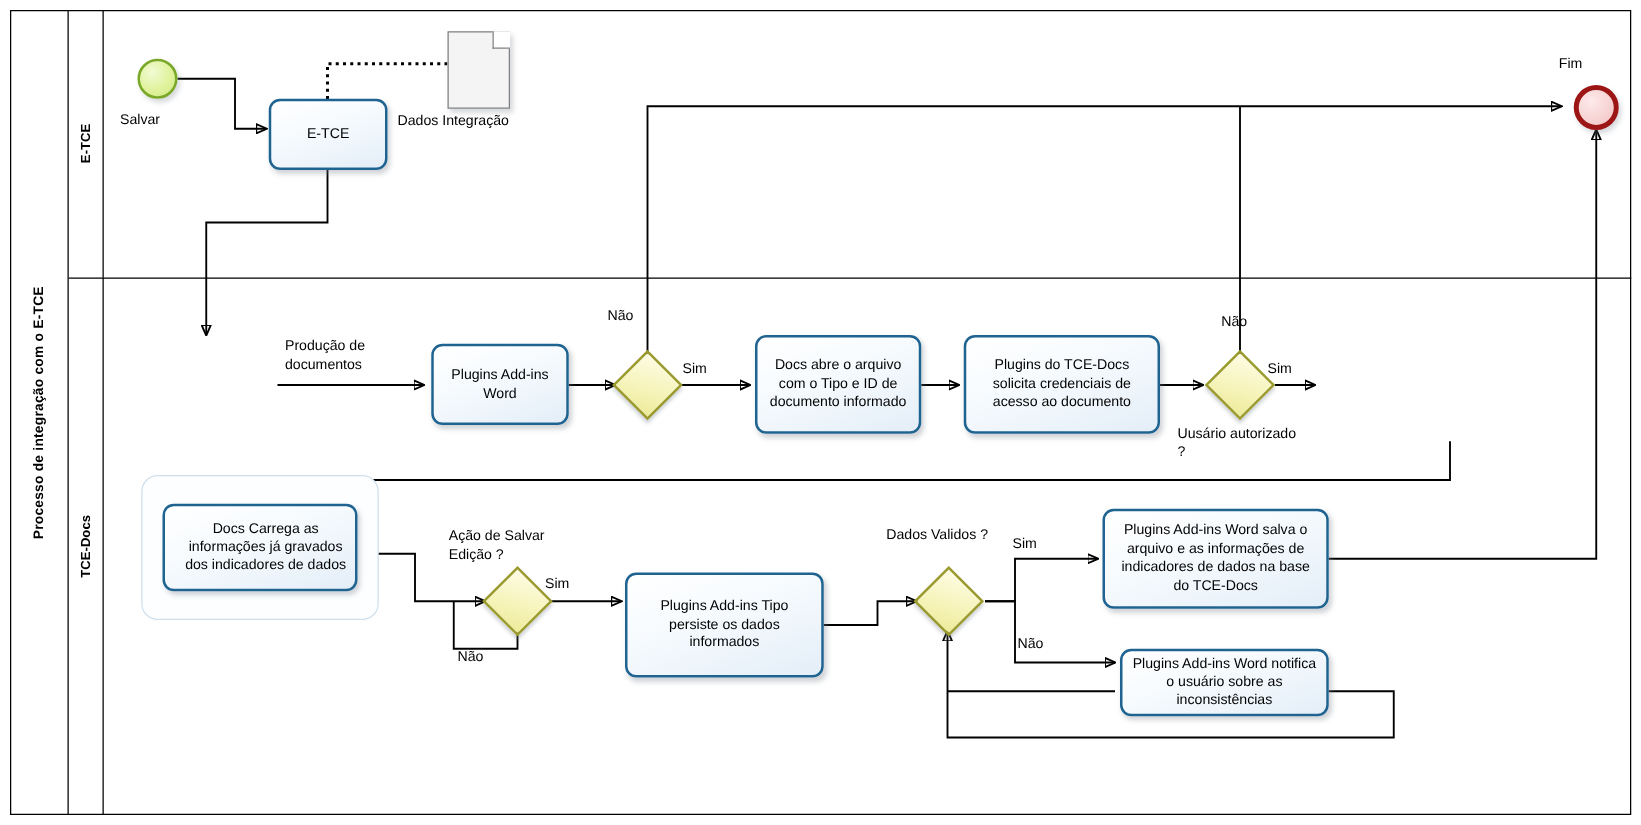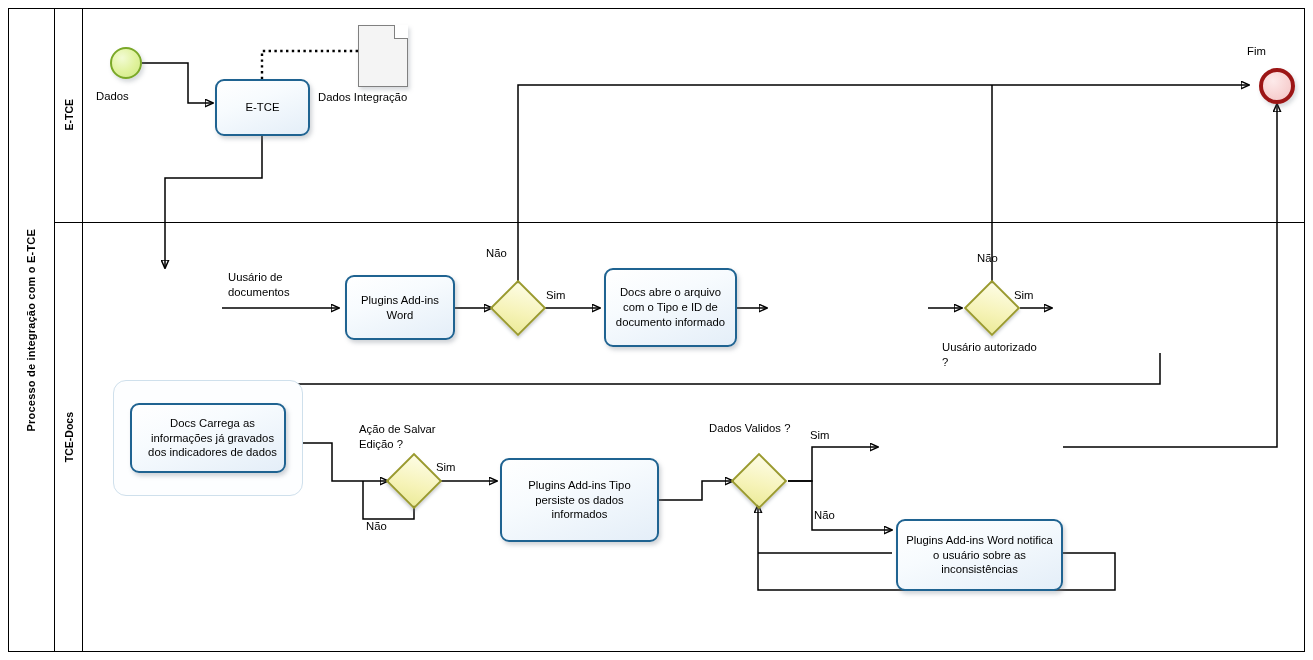--- a/index.html
+++ b/index.html
@@ -114,21 +114,21 @@
     <path d="M1063,553 L1115,553 L1115,590 L758,590 L758,553 L758,505" marker-end="url(#ah)"></path>
 
     <path d="M1063,447 L1277,447 L1277,104" marker-end="url(#ah)"></path>
   </svg>
 
   <svg class="wires">
     <path d="M892,553 L758,553"></path>
   </svg>
 
   <div class="event start" style="left:110px;top:47px;width:32px;height:32px;"></div>
-  <div class="lbl" style="left:96px;top:89px;width:60px;">Dados</div>
+  <div class="lbl" style="left:96px;top:89px;width:60px;">Salvar</div>
 
   <div class="task" style="left:215px;top:79px;width:95px;height:57px;">
     <span>E-TCE</span>
   </div>
 
   <div class="dataobj" style="left:358px;top:25px;width:50px;height:62px;">
     <div class="fold"></div>
   </div>
   <div class="lbl" style="left:318px;top:90px;width:130px;">Dados Integração</div>
 
@@ -138,20 +138,23 @@
   </div>
 
   <div class="gateway" style="left:498px;top:288px;width:40px;height:40px;">
     <div class="diamond"></div>
   </div>
 
   <div class="task" style="left:604px;top:268px;width:133px;height:79px;">
     <span>Docs  abre o arquivo com o Tipo e ID de documento informado</span>
   </div>
 
+  <div class="task" style="left:771px;top:268px;width:157px;height:79px;">
+    <span>Plugins do TCE-Docs solicita credenciais de acesso ao documento</span>
+  </div>
 
   <div class="gateway" style="left:972px;top:288px;width:40px;height:40px;">
     <div class="diamond"></div>
   </div>
   <div class="lbl multi" style="left:942px;top:340px;width:100px;">Uusário autorizado ?</div>
 
 
   <div class="subproc" style="left:113px;top:380px;width:190px;height:116px;"></div>
   <div class="task" style="left:130px;top:403px;width:156px;height:70px;padding-left:15px;">
     <span>Docs Carrega as informações já gravados dos indicadores de dados</span>
@@ -164,29 +167,32 @@
 
   <div class="task" style="left:500px;top:458px;width:159px;height:84px;">
     <span>Plugins Add-ins Tipo persiste os dados informados</span>
   </div>
 
   <div class="gateway" style="left:739px;top:461px;width:40px;height:40px;">
     <div class="diamond"></div>
   </div>
   <div class="lbl multi" style="left:709px;top:421px;width:100px;">Dados Validos ?</div>
 
-
-  <div class="task" style="left:896px;top:519px;width:167px;height:72px;">
+  <div class="task" style="left:882px;top:407px;width:181px;height:80px;">
+    <span>Plugins Add-ins Word salva o arquivo e as informações de indicadores de dados na base do TCE-Docs</span>
+  </div>
+
+  <div class="task" style="left:896px;top:519px;width:167px;height:54px;">
     <span>Plugins Add-ins Word notifica o usuário sobre as inconsistências</span>
   </div>
 
   <div class="event end" style="left:1259px;top:68px;width:36px;height:36px;"></div>
   <div class="lbl" style="left:1247px;top:44px;width:60px;">Fim</div>
 
-  <div class="lbl multi" style="left:228px;top:270px;width:90px;">Uusário de documentos</div>
+  <div class="lbl multi" style="left:228px;top:270px;width:90px;">Produção de documentos</div>
   <div class="lbl" style="left:486px;top:246px;width:34px;">Não</div>
   <div class="lbl" style="left:546px;top:288px;width:32px;">Sim</div>
   <div class="lbl" style="left:977px;top:251px;width:34px;">Não</div>
   <div class="lbl" style="left:1014px;top:288px;width:32px;">Sim</div>
   <div class="lbl" style="left:436px;top:460px;width:32px;">Sim</div>
   <div class="lbl" style="left:366px;top:519px;width:32px;">Não</div>
   <div class="lbl" style="left:810px;top:428px;width:32px;">Sim</div>
   <div class="lbl" style="left:814px;top:508px;width:32px;">Não</div>
 
 </div>

